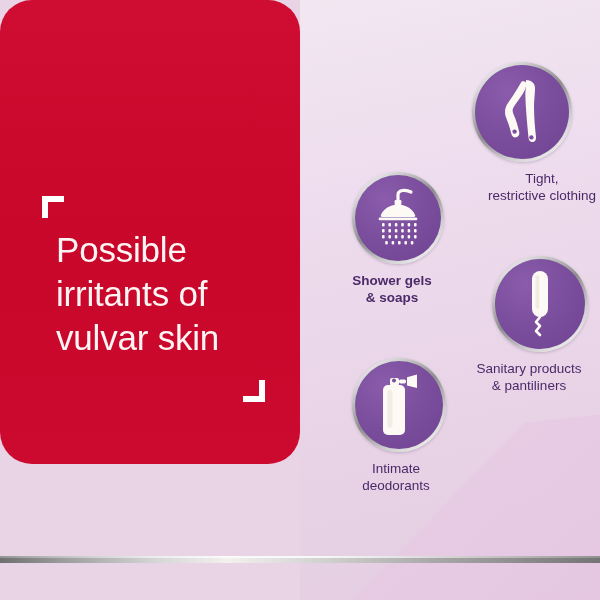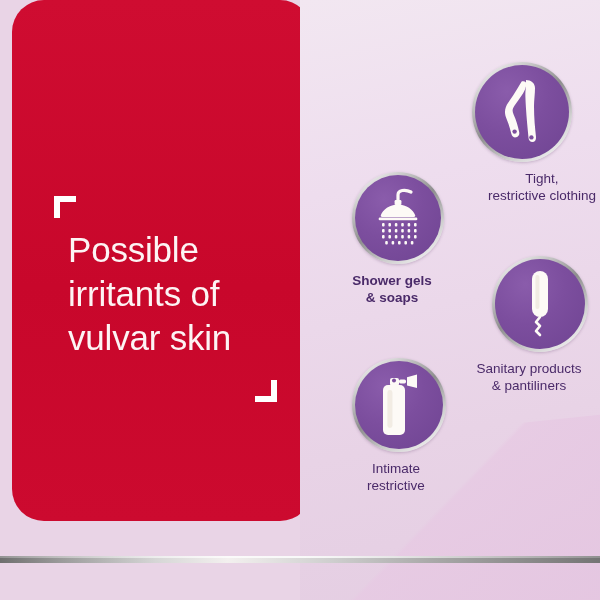--- a/index.html
+++ b/index.html
@@ -5,21 +5,21 @@
   html,body{margin:0;padding:0;}
   body{
     width:600px;height:600px;overflow:hidden;
     font-family:"Liberation Sans", sans-serif;
     background:#e9d4e6;
   }
   .canvas{position:relative;width:600px;height:600px;overflow:hidden;}
 
   
   .left-panel{
-    position:absolute;left:12px;top:0;width:300px;height:521px;
+    position:absolute;left:0;top:0;width:300px;height:464px;
     background:#cc0a2f;
     background-image:linear-gradient(180deg,#cf0c31 0%,#c8072b 55%,#cc0a2f 100%);
     border-radius:32px;
   }
   .headline{
     position:absolute;left:56px;top:228px;width:232px;
     color:#fdf4f4;
     font-size:35px;line-height:44px;font-weight:400;
     letter-spacing:-0.2px;
   }
@@ -204,20 +204,20 @@
             <rect x="16.4" y="17" width="5" height="38" rx="2.4" fill="#efe9df" opacity="0.8"></rect>
             <rect x="19" y="5" width="9" height="8" rx="2" fill="#fdfaf6"></rect>
             <circle cx="23" cy="7.6" r="2" fill="#7c4e9e"></circle>
             <rect x="28" y="6.4" width="7" height="4" rx="1.6" fill="#fdfaf6"></rect>
             <path d="M36 4.2 L46 1.4 L46 15 L36 12.4 Z" fill="#fdfaf6"></path>
           </svg>
         </span>
       </div>
     </div>
     <div class="label">Intimate
-restrictive</div>
+deodorants</div>
   </div>
 
   <div class="silver-bar">
     <div class="gloss"></div>
   </div>
 
 </div>
 
 </body></html>

